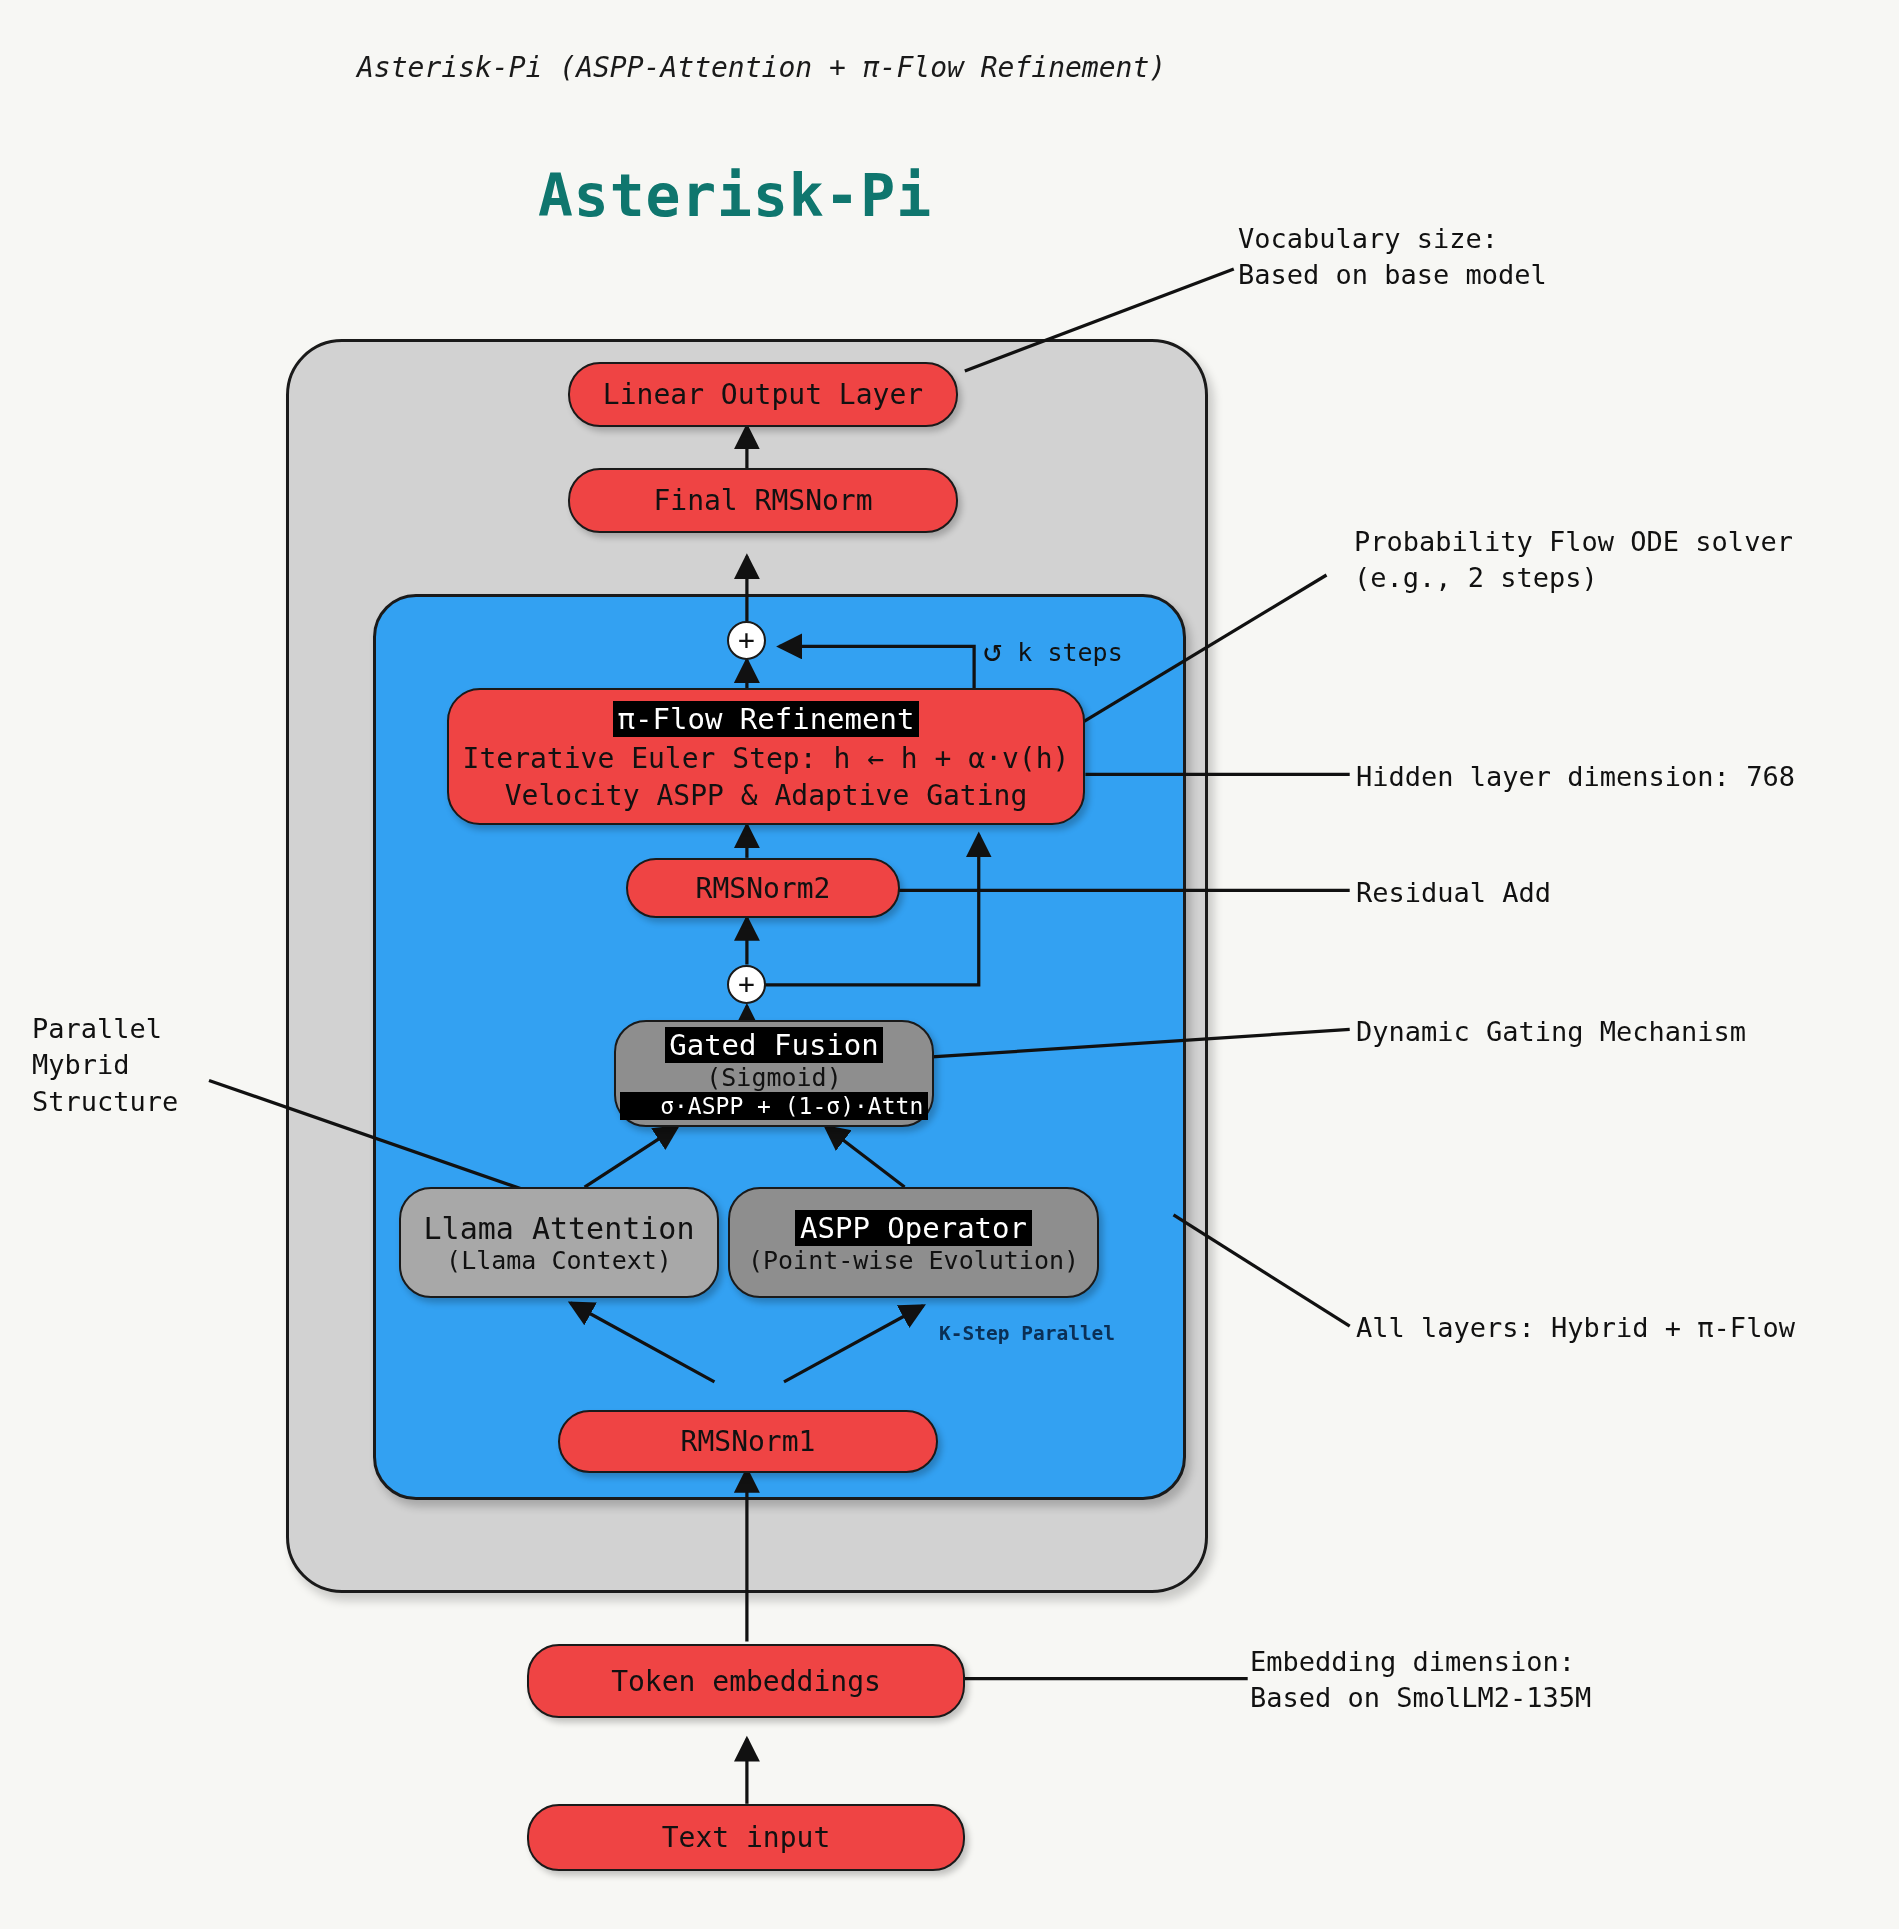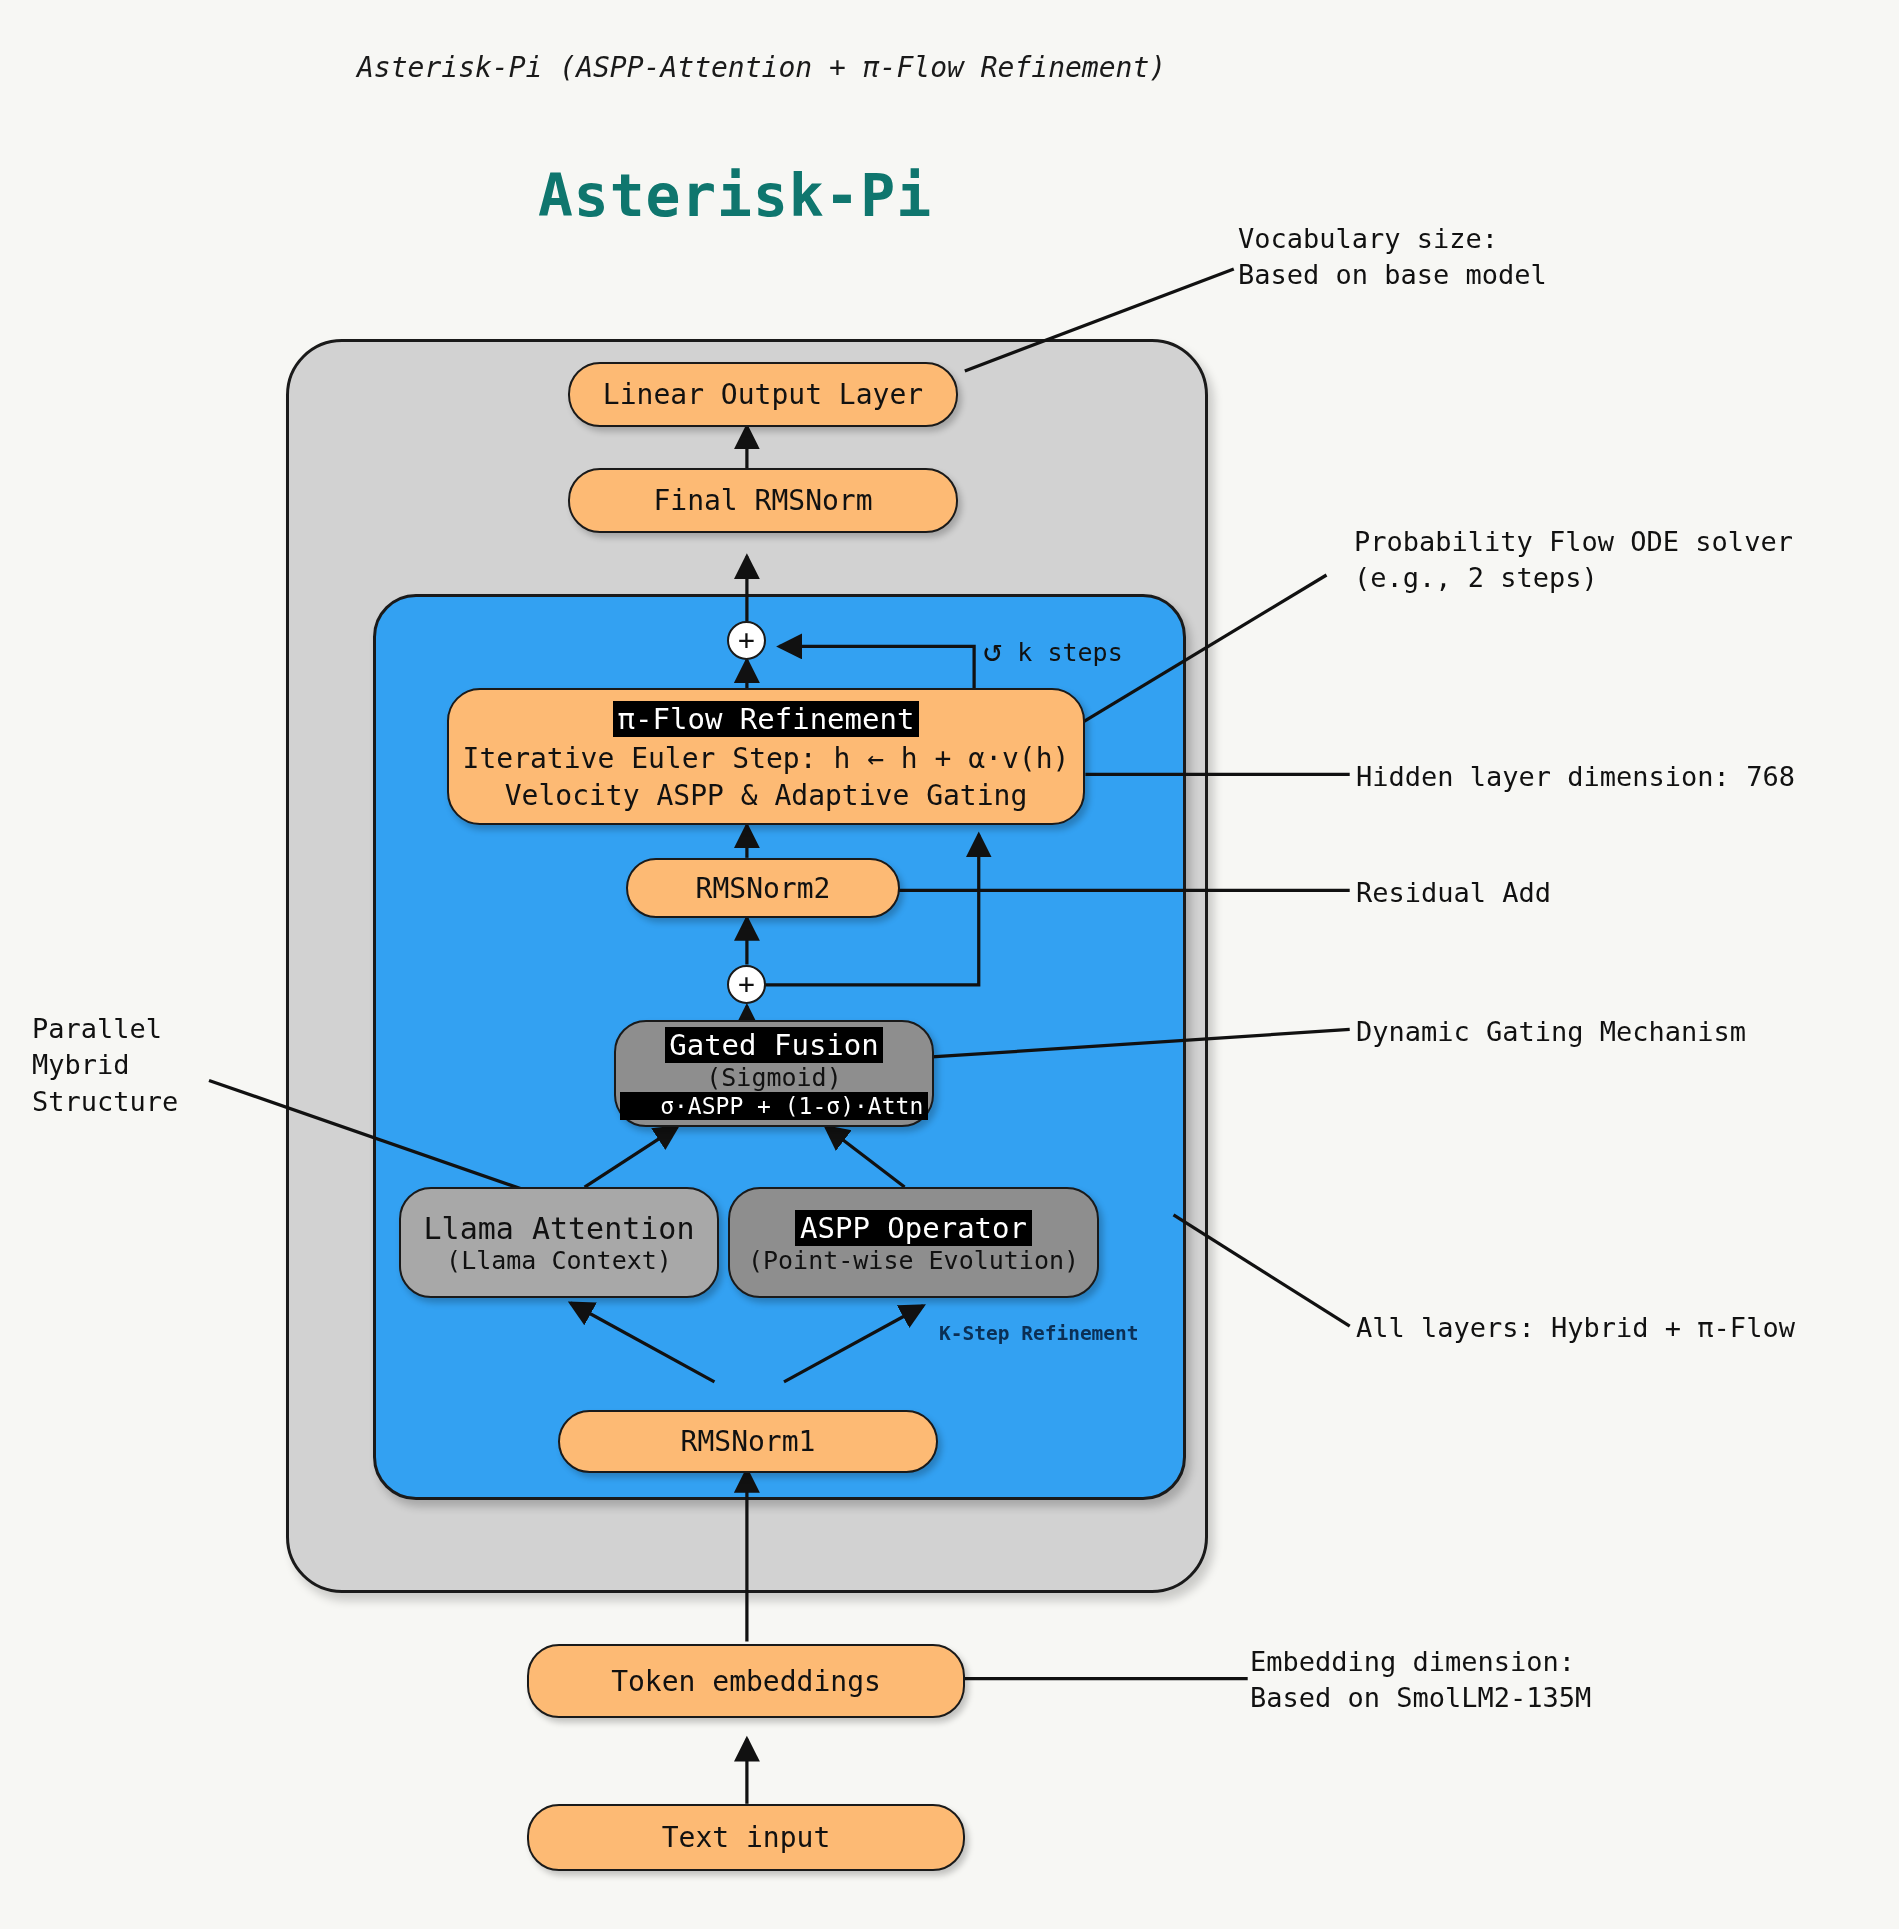--- a/index.html
+++ b/index.html
@@ -68,21 +68,21 @@
     background: #33a1f2;
     border: 3.7px solid #1a1a1a;
     border-radius: 43px;
     box-shadow: 4.6px 6.5px 8.3px rgba(0,0,0,0.2);
   }
   .node {
     position: absolute;
     box-sizing: border-box;
     border: 2.8px solid #1a1a1a;
     border-radius: 32px;
-    background: #fdba74;
+    background: #ef4444;
     display: flex;
     flex-direction: column;
     align-items: center;
     justify-content: center;
     text-align: center;
     font-size: 28px;
     color: #111;
     box-shadow: 3.7px 4.6px 6.5px rgba(0,0,0,0.22);
     white-space: nowrap;
   }
@@ -240,21 +240,21 @@
   <div class="node gray" style="left:399px; top:1187px; width:320px; height:111px;">
     <span style="font-size:30px;">Llama Attention</span>
     <span class="sub">(Llama Context)</span>
   </div>
 
   <div class="node darkgray" style="left:728px; top:1187px; width:371px; height:111px;">
     <span class="hl">ASPP Operator</span>
     <span class="sub">(Point-wise Evolution)</span>
   </div>
 
-  <div class="kstep-evo" style="left:939px; top:1322px;">K-Step Refinement</div>
+  <div class="kstep-evo" style="left:939px; top:1322px;">K-Step Parallel</div>
 
   <div class="node" style="left:558px; top:1410px; width:380px; height:63px;">
     <span>RMSNorm1</span>
   </div>
 
   <div class="node" style="left:527px; top:1644px; width:438px; height:74px;">
     <span>Token embeddings</span>
   </div>
 
   <div class="node" style="left:527px; top:1804px; width:438px; height:67px;">

